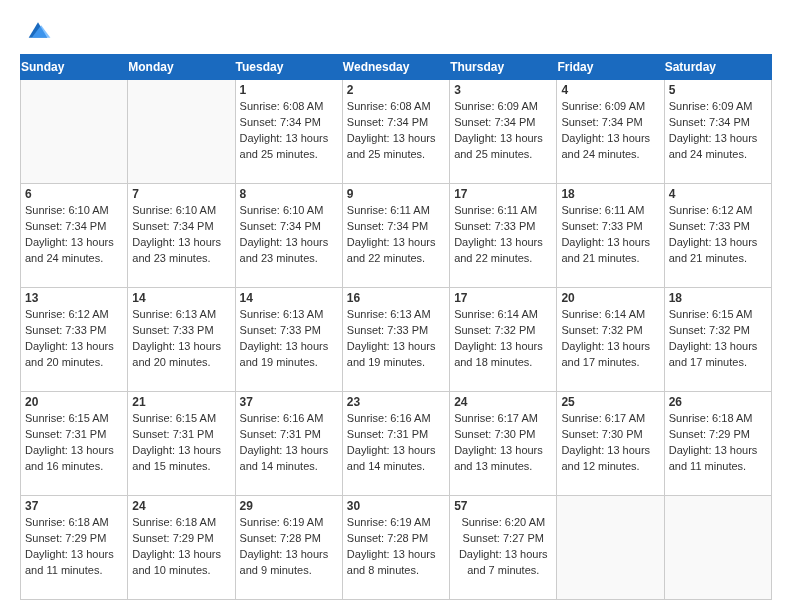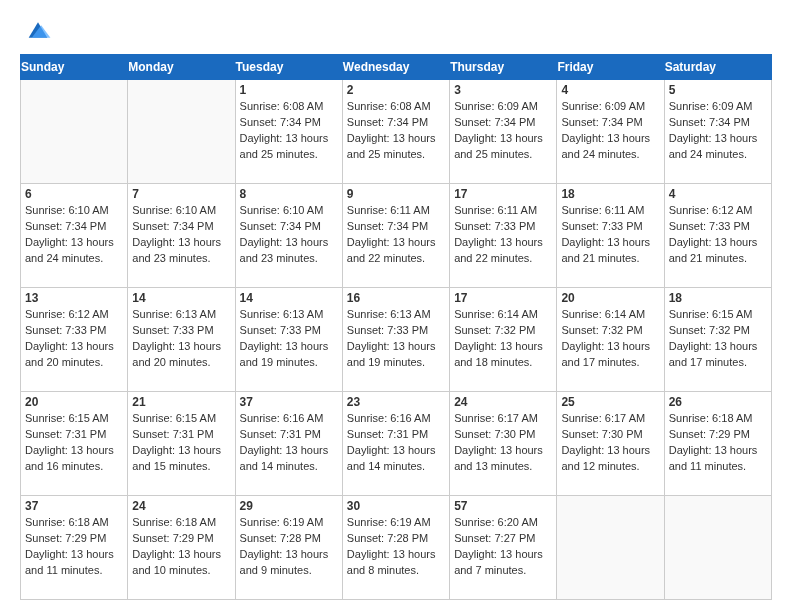--- a/index.html
+++ b/index.html
@@ -315,21 +315,21 @@
 Daylight: 13 hours and 9 minutes.</div>
           </td>
           <td>
             <div class="day-num">30</div>
             <div class="day-info" style="white-space: pre-line;">Sunrise: 6:19 AM
 Sunset: 7:28 PM
 Daylight: 13 hours and 8 minutes.</div>
           </td>
           <td>
             <div class="day-num">57</div>
-            <div class="day-info" style="white-space: pre-line;">Sunrise: 6:20 AM
+            <div class="day-info" style="white-space: pre-line; text-align: center;">Sunrise: 6:20 AM
 Sunset: 7:27 PM
 Daylight: 13 hours and 7 minutes.</div>
           </td>
           <td class="empty"></td>
           <td class="empty"></td>
         </tr>
       </tbody>
   </table>
 </div>
 

